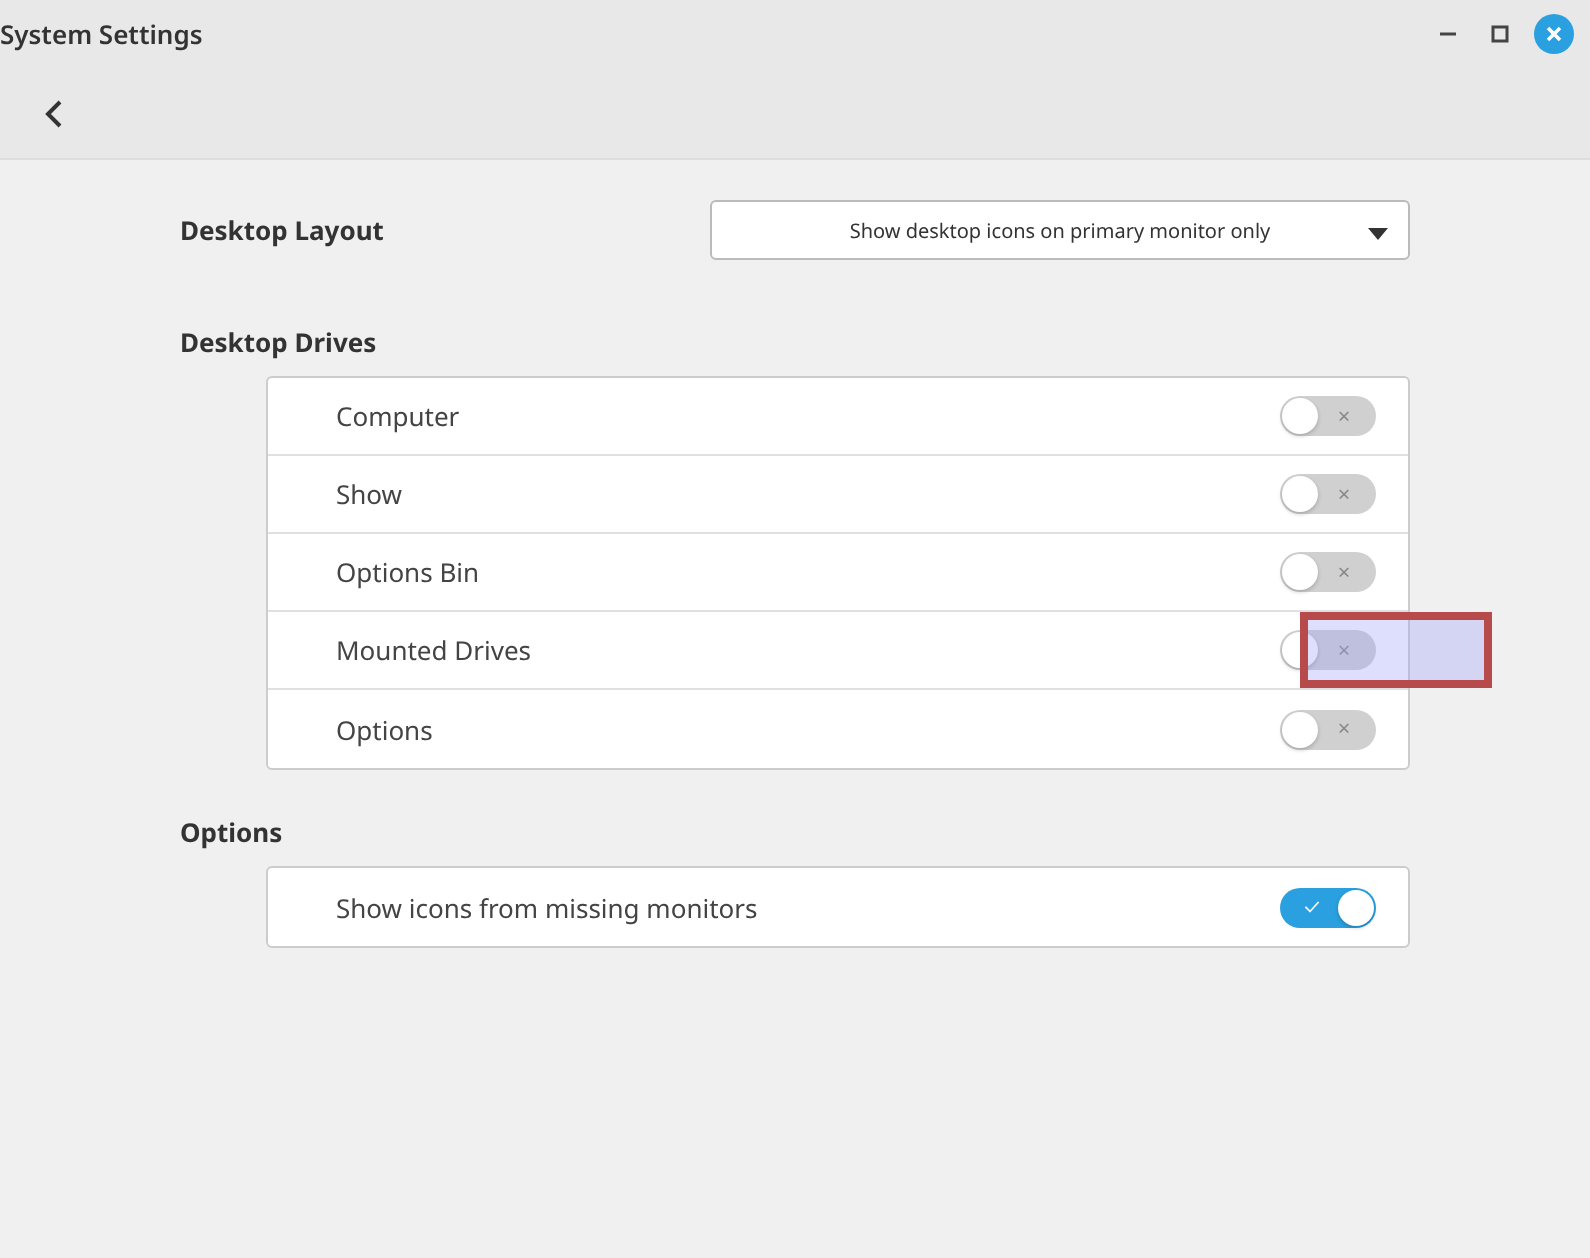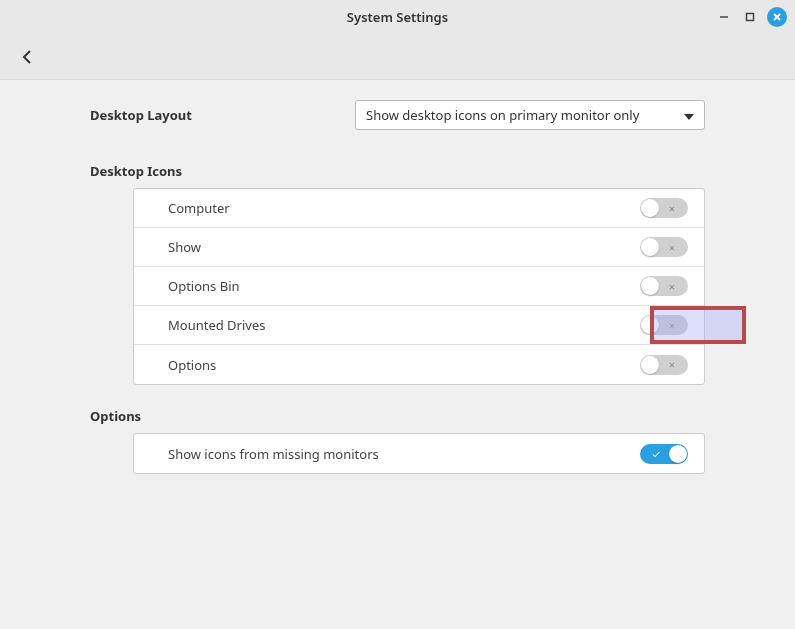--- a/index.html
+++ b/index.html
@@ -15,21 +15,20 @@
   .titlebar {
     height: 34px;
     background: #e8e8e8;
     display: flex;
     align-items: center;
     position: relative;
   }
   .titlebar-title {
     position: absolute;
     left: 0; right: 0;
-    text-align: center;
     font-size: 13px;
     color: #333;
     font-weight: 600;
   }
   .titlebar-controls {
     position: absolute;
     right: 8px;
     display: flex;
     align-items: center;
     gap: 8px;
@@ -82,22 +81,22 @@
     border-radius: 3px;
     background: #fff;
     display: flex;
     align-items: center;
     padding: 0 10px;
     cursor: pointer;
     position: relative;
   }
   .select-text {
     flex: 1;
-    text-align: left;
-    font-size: 13px;
+    text-align: center;
+    font-size: 10px;
   }
   .select-caret {
     position: absolute;
     right: 10px;
   }
   .section-title {
     font-weight: 700;
     margin-bottom: 8px;
   }
   .list {
@@ -196,21 +195,21 @@
     <div class="select">
       <span class="select-text">Show desktop icons on primary monitor only</span>
       <span class="select-caret">
         <svg viewBox="0 0 10 6" width="10" height="6">
             <polygon points="0,0 10,0 5,6" fill="#333"></polygon>
           </svg>
       </span>
     </div>
   </div>
 
-  <div class="section-title">Desktop Icons</div>
+  <div class="section-title">Desktop Drives</div>
   <div class="list" style="position:relative;">
     <div class="list-row">
       <div class="row-label">Computer</div>
       <div class="toggle off">
         <div class="knob"></div>
           <div class="mark">×</div>
       </div>
     </div>
     <div class="list-row">
       <div class="row-label">Show</div>

